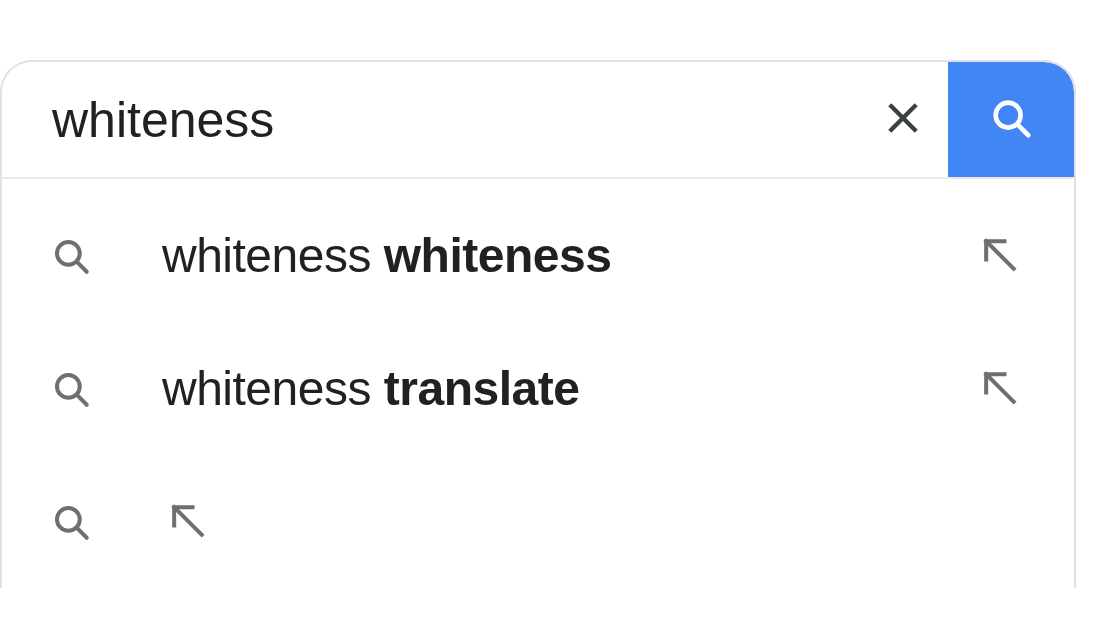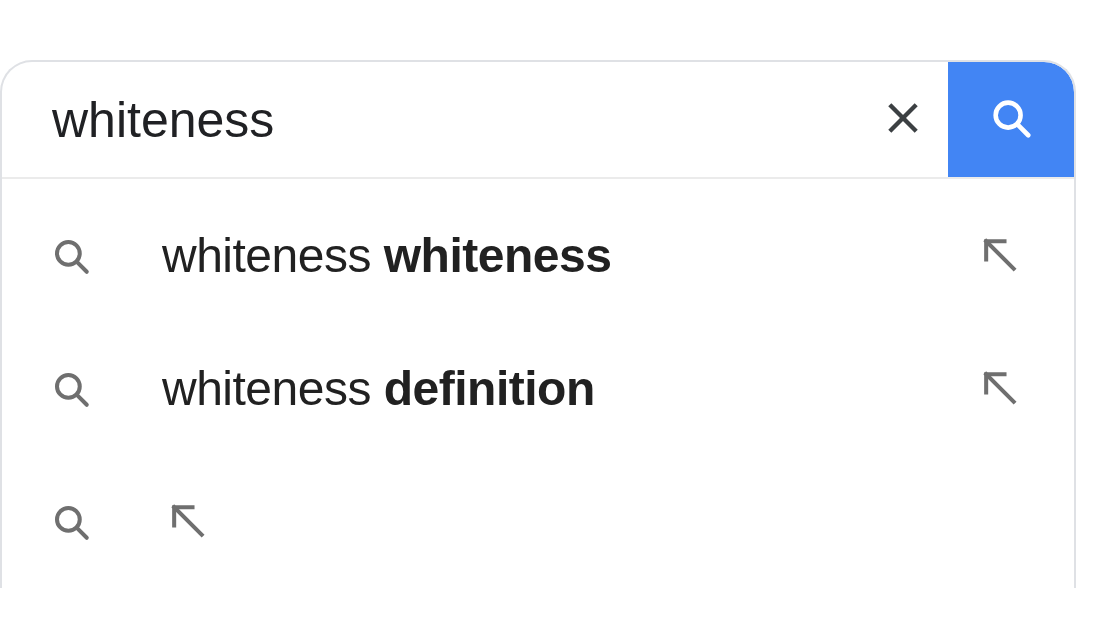--- a/index.html
+++ b/index.html
@@ -177,21 +177,21 @@
     </div>
 
     <div class="suggestion-row">
       <span class="suggestion-icon">
         <svg viewBox="0 0 24 24" fill="none" stroke="#6f6f6f" stroke-width="2.3" stroke-linecap="round">
           <circle cx="10.5" cy="10.5" r="6.5"></circle>
           <line x1="15.5" y1="15.5" x2="21" y2="21"></line>
         </svg>
       </span>
       <span class="suggestion-text">
-        <span class="prefix">whiteness </span><span class="completion">definition</span>
+        <span class="prefix">whiteness </span><span class="completion">translate</span>
       </span>
       <span class="fill-arrow">
         <span>
           <svg viewBox="0 0 24 24" fill="none" stroke="#6f6f6f" stroke-width="2.2" stroke-linecap="square">
             <line x1="5" y1="5" x2="20" y2="20"></line>
             <polyline points="5,15 5,5 15,5"></polyline>
           </svg>
         </span>
       </span>
     </div>

